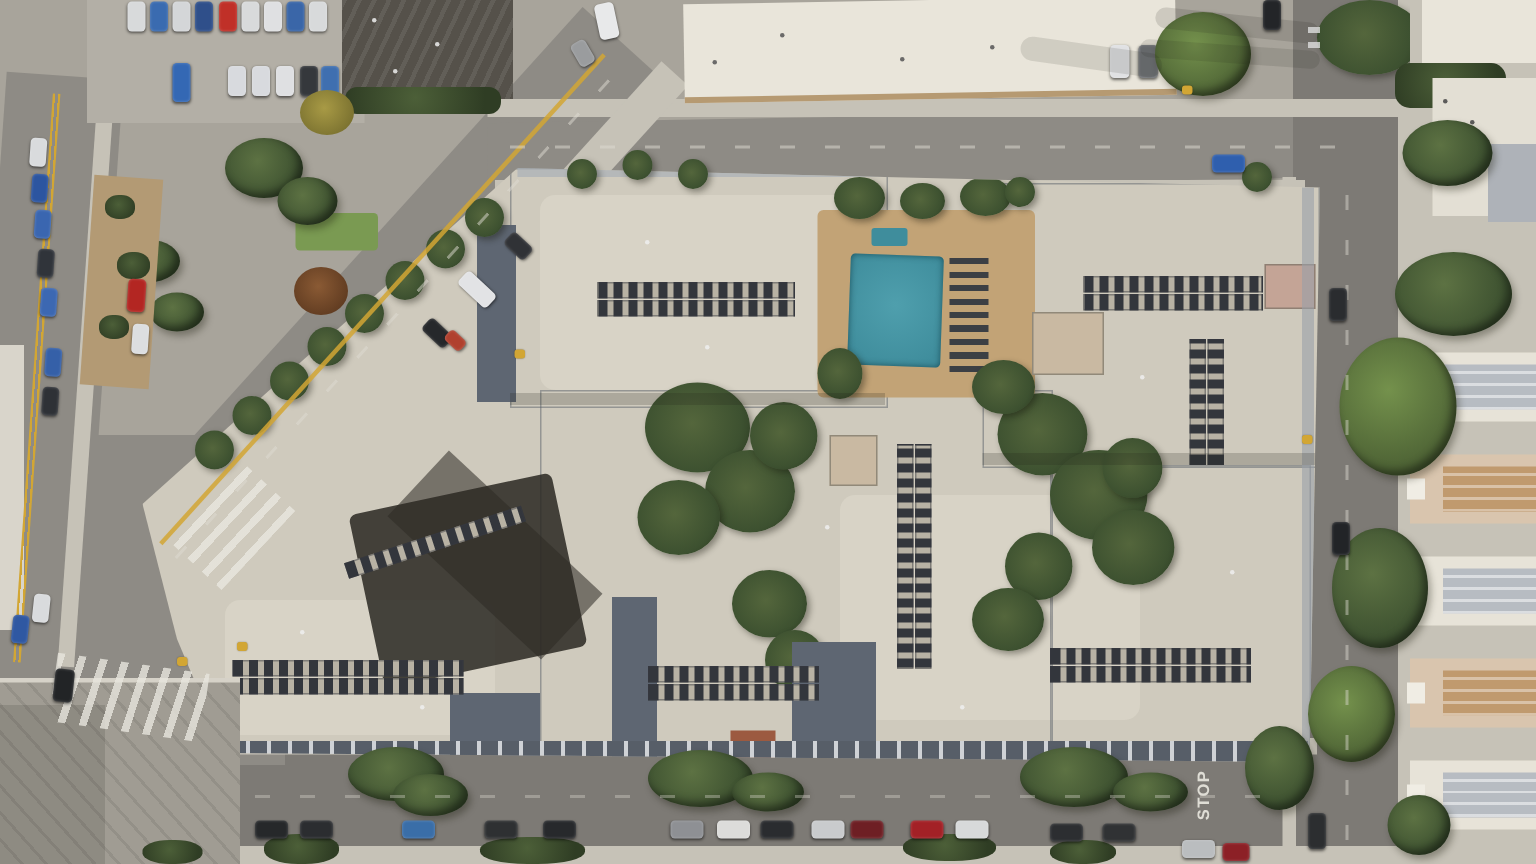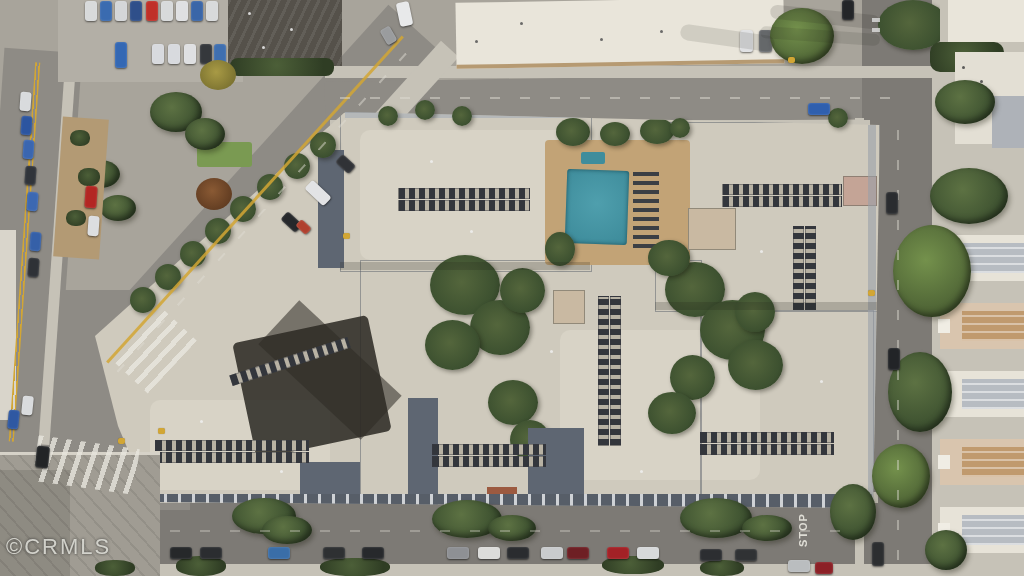--- a/index.html
+++ b/index.html
@@ -322,14 +322,13 @@
   <i class="car car-h" style="left:541px;top:547px;background:#c9cbcd;"></i>
   <i class="car car-h" style="left:567px;top:547px;background:#6e1f24;"></i>
   <i class="car car-h" style="left:607px;top:547px;background:#a32126;"></i>
   <i class="car car-h" style="left:637px;top:547px;background:#d7d9da;"></i>
   <i class="car car-h" style="left:700px;top:549px;background:#2c2e31;"></i>
   <i class="car car-h" style="left:735px;top:549px;background:#303234;"></i>
   <i class="car car-h" style="left:788px;top:560px;background:#babdbf;"></i>
   <i class="car car-h" style="left:815px;top:562px;width:18px;background:#8c2026;"></i>
 
   <span class="stoptxt">STOP</span>
-  <span class="wm">©CRMLS</span>
 </div>
 
 </body></html>

